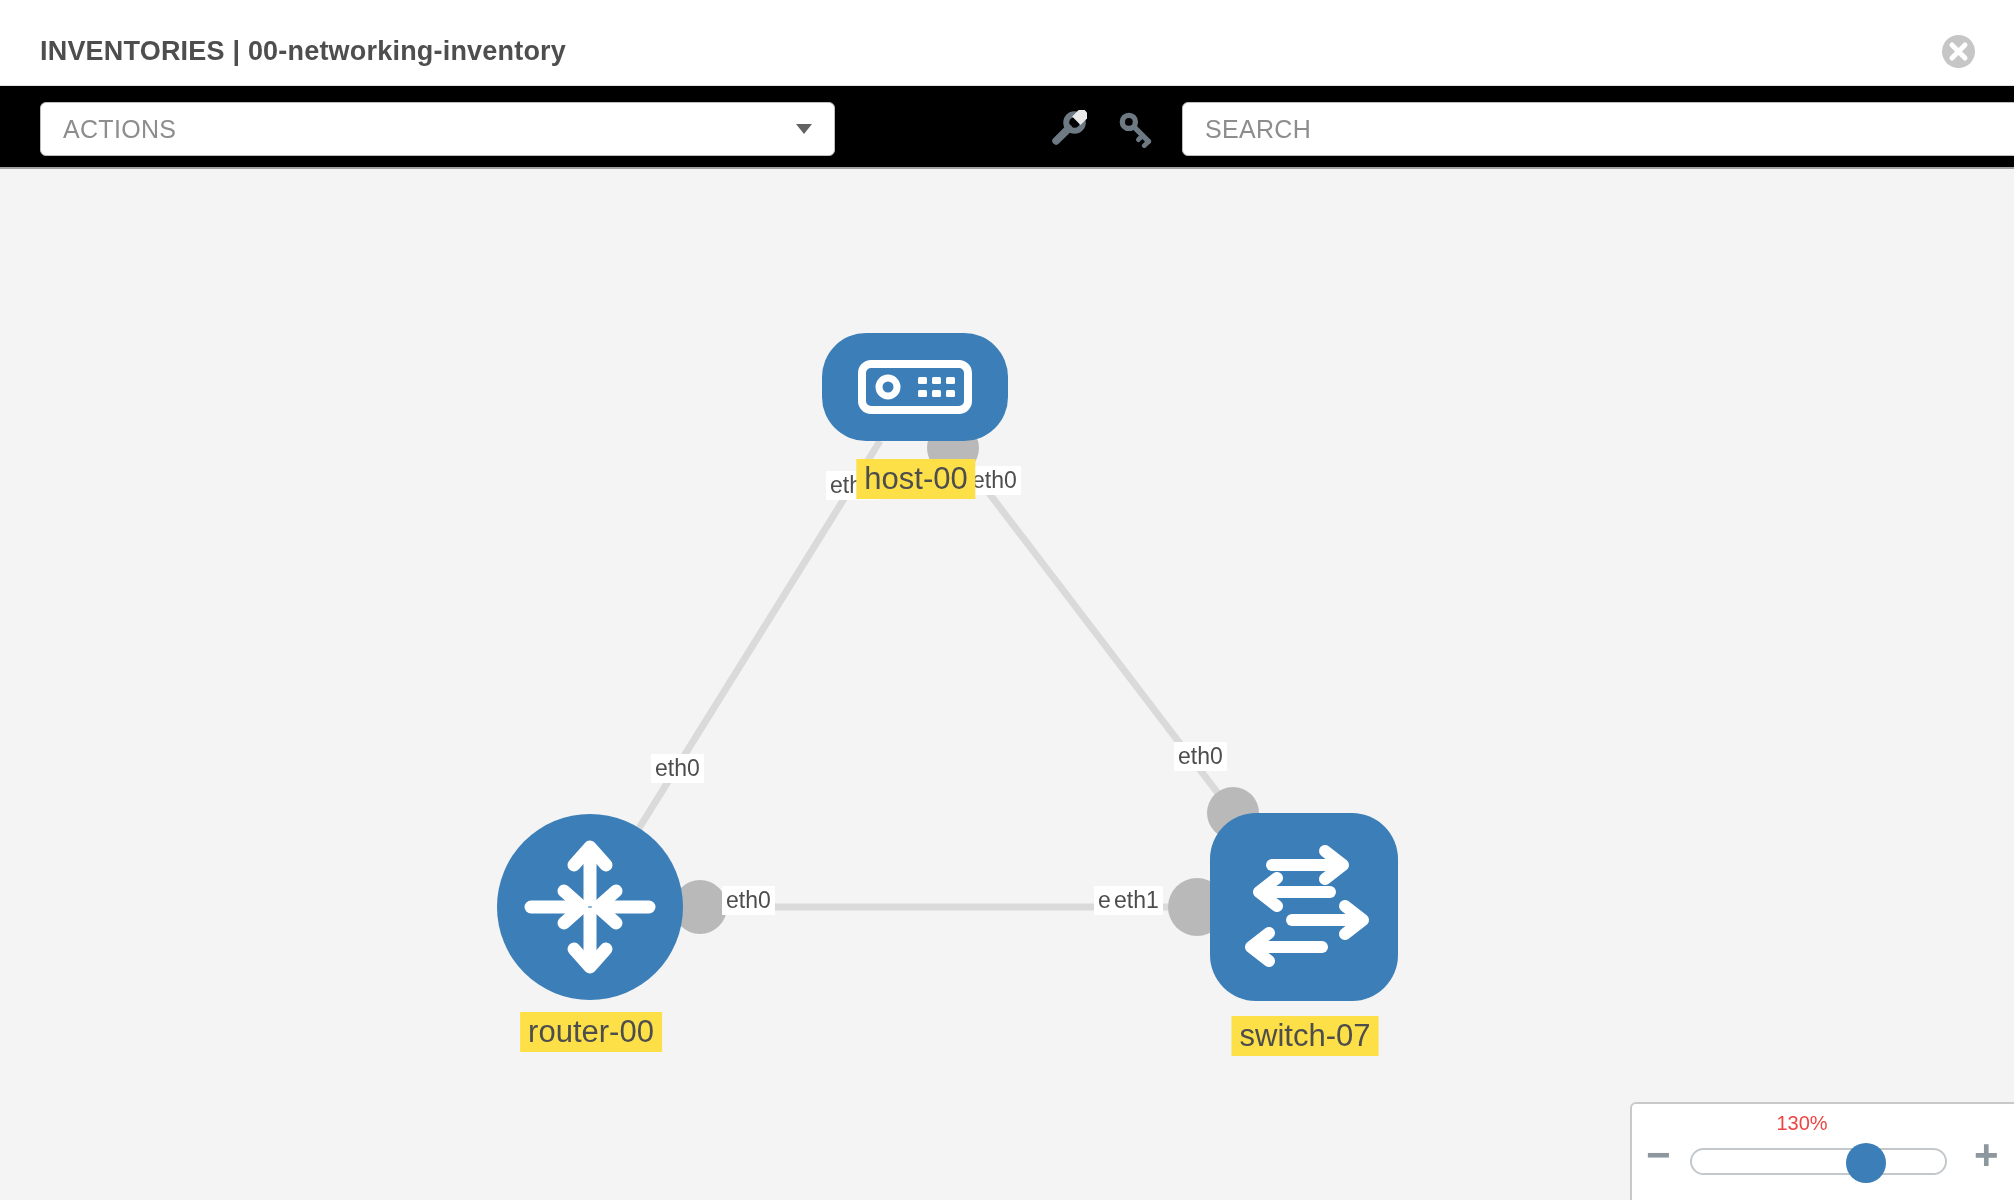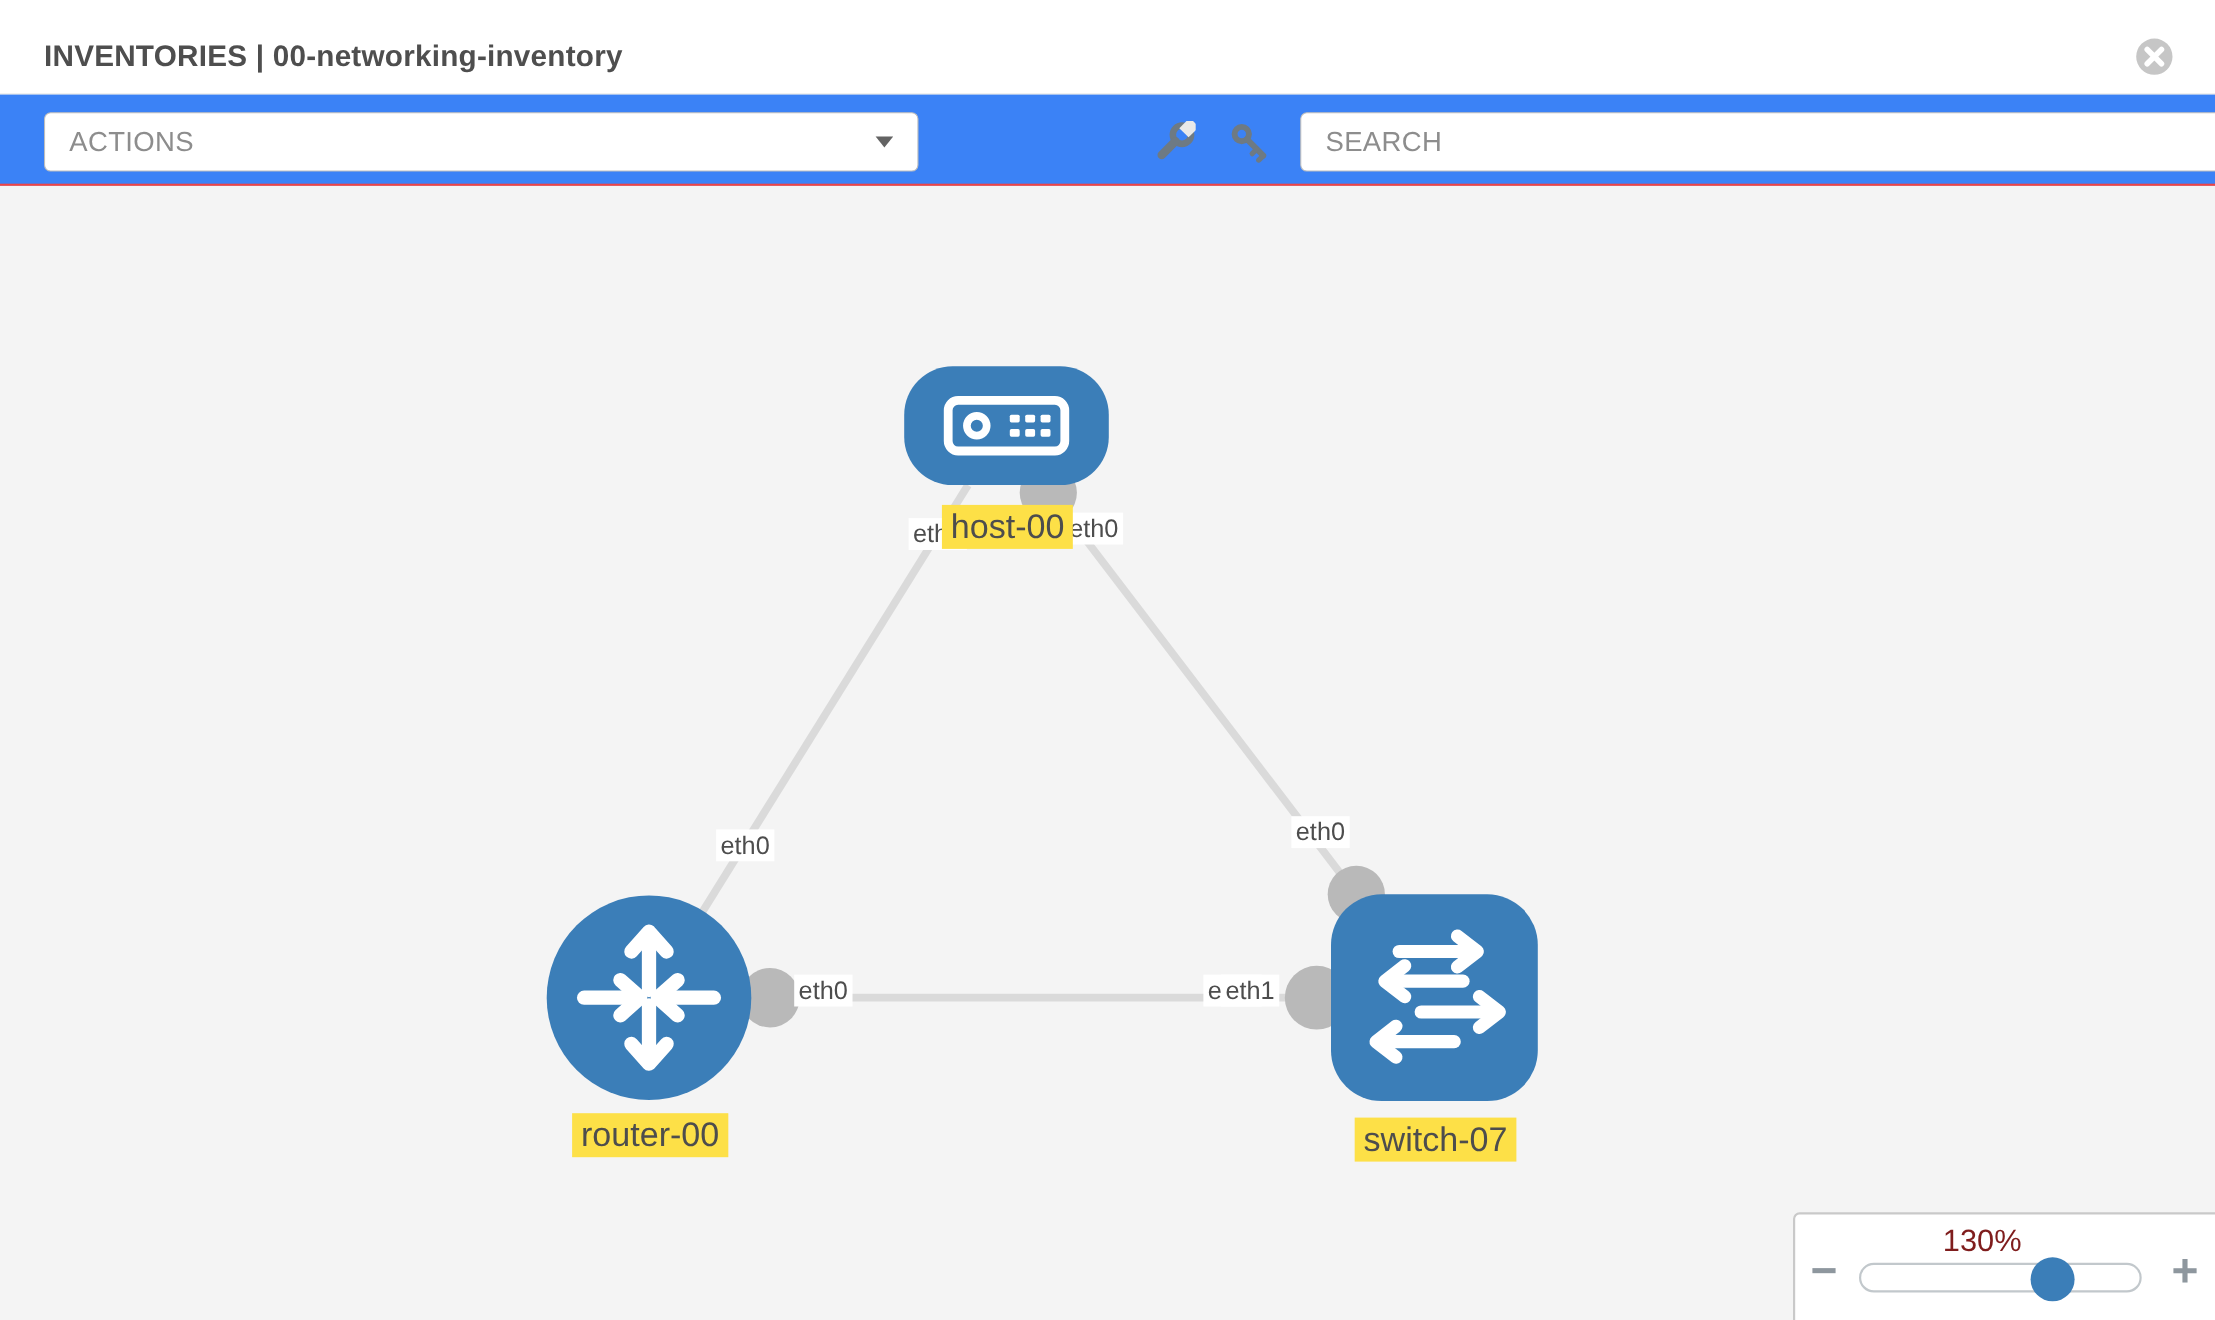--- a/index.html
+++ b/index.html
@@ -5,21 +5,21 @@
   * { box-sizing: border-box; margin: 0; padding: 0; }
   body { font-family: "Liberation Sans", sans-serif; }
   .app { position: relative; width: 2014px; height: 1200px; background: #fff; overflow: hidden; margin-top: 16px; }
 
   
   .header { position: absolute; left:0; top:0; width:100%; height:70px; background:#fff; border-bottom:1px solid #e2e2e2; }
   .header .title { position:absolute; left:40px; top:0; line-height:70px; font-size:27px; font-weight:700; color:#4e4e4e; letter-spacing:.2px; }
   .close-btn { position:absolute; left:1941px; top:18px; width:35px; height:35px; border:none; background:transparent; cursor:pointer; }
 
   
-  .toolbar { position:absolute; left:0; top:70px; width:100%; height:83px; background:#3b82f6; border-bottom:2px solid #ef4444; }
+  .toolbar { position:absolute; left:0; top:70px; width:100%; height:83px; background:#000000; border-bottom:2px solid #a3a3a3; }
   .dropdown { position:absolute; top:16px; height:54px; background:#fff; border:1px solid #bdbdbd; border-radius:6px; display:flex; align-items:center; padding:0 22px; cursor:pointer; }
   .dropdown .dd-label { font-size:25px; color:#8d8d8d; letter-spacing:.3px; flex:1; }
   .caret { width:0; height:0; border-left:8px solid transparent; border-right:8px solid transparent; border-top:10px solid #636363; }
   .dd-actions { left:40px; width:795px; }
   .dd-search { left:1182px; width:914px; }
   .tool-icon-btn { position:absolute; top:24px; width:40px; height:40px; border:none; background:transparent; cursor:pointer; }
   .tool-wrench { left:1048px; }
   .tool-key { left:1116px; }
 
   
@@ -40,21 +40,21 @@
   .if-0 { left:826px;  top:302px; }
   .if-1 { left:968px;  top:297px; }
   .if-2 { left:651px;  top:585px; }
   .if-3 { left:1174px; top:573px; }
   .if-4 { left:722px;  top:717px; }
   .if-5 { left:1094px; top:717px; z-index:5; }
   .if-6 { left:1110px; top:717px; z-index:6; }
 
   
   .zoom-panel { position:absolute; left:1630px; top:933px; width:400px; height:130px; background:#fff; border:2px solid #c9c9c9; border-radius:6px; z-index:10; }
-  .zoom-percent { position:absolute; left:0; top:8px; width:340px; text-align:center; font-size:28px; color:#7f1d1d; }
+  .zoom-percent { position:absolute; left:0; top:8px; width:340px; text-align:center; font-size:20px; color:#ef4444; }
   .zoom-minus, .zoom-plus { position:absolute; top:30px; border:none; background:transparent; font-size:42px; font-weight:700; color:#8e979e; line-height:42px; cursor:pointer; }
   .zoom-minus { left:14px; }
   .zoom-plus  { left:342px; }
   .zoom-track { position:absolute; left:58px; top:44px; width:257px; height:27px; background:#fff; border:2px solid #c2c8cc; border-radius:14px; cursor:pointer; }
   .zoom-thumb { position:absolute; left:154px; top:-7px; width:40px; height:40px; border-radius:50%; background:#3b7eb8; cursor:grab; }
 </style>
 </head>
 <body>
 
 <div class="app">

